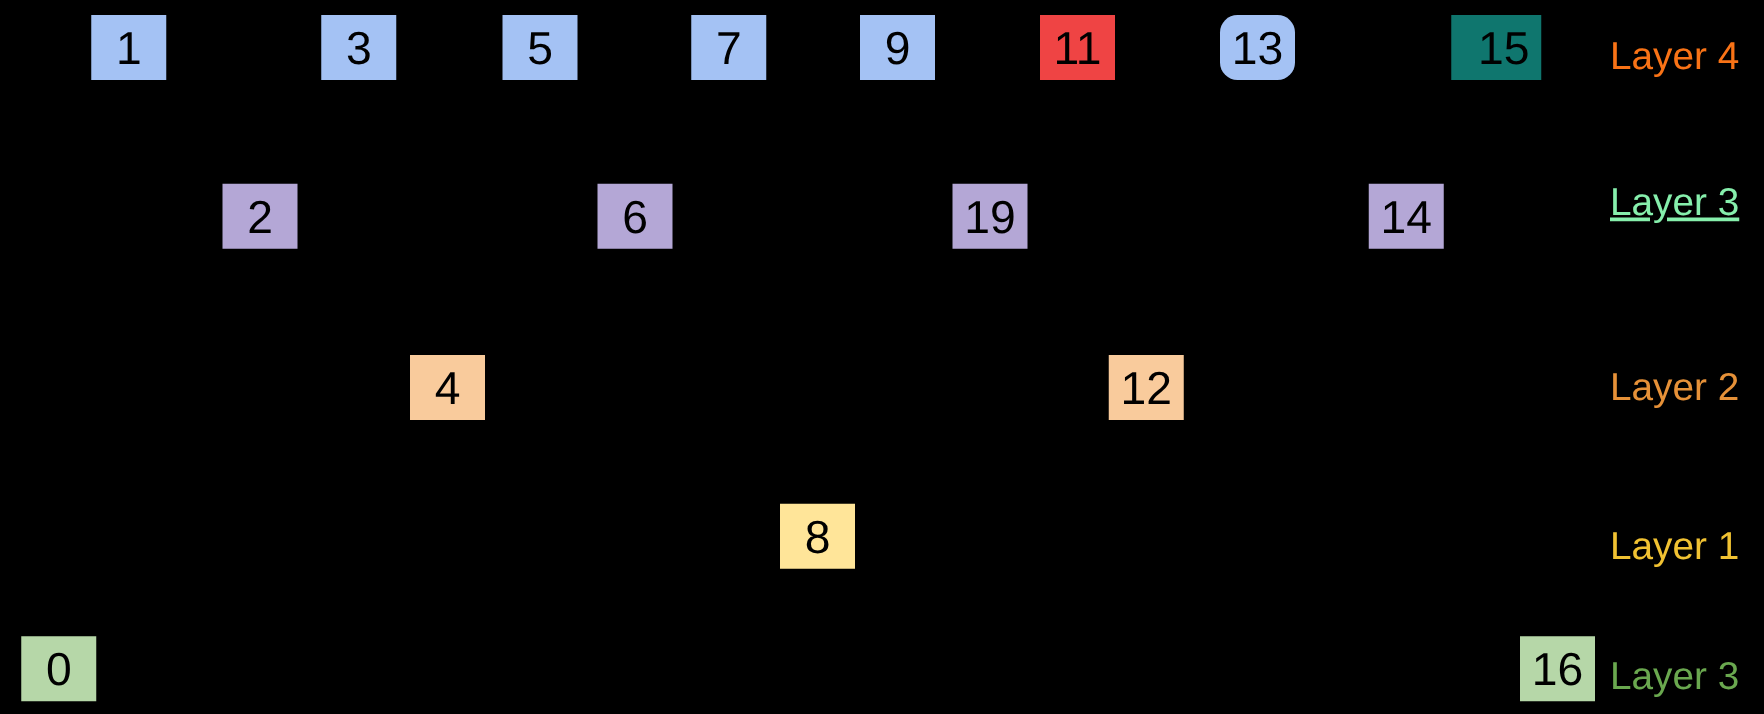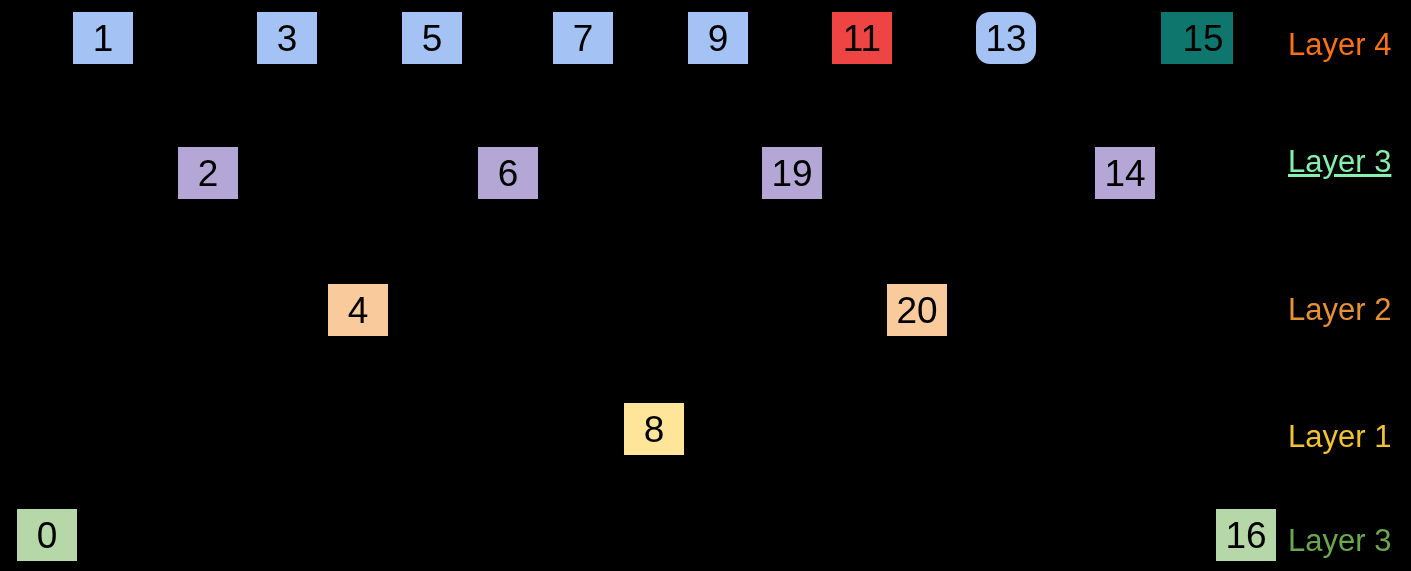--- a/index.html
+++ b/index.html
@@ -49,21 +49,21 @@
   <div class="node" style="left: 832px; top: 12px; background-color: #ef4444;">11</div>
   <div class="node" style="left: 976px; top: 12px; background-color: rgb(164, 194, 244); border-radius: 14px;">13</div>
   <div class="node" style="left: 1161px; top: 12px; background-color: #0f766e; padding-left: 12px;">15</div>
 
   <div class="node" style="left: 178px; top: 147px; background-color: rgb(180, 167, 214);">2</div>
   <div class="node" style="left: 478px; top: 147px; background-color: rgb(180, 167, 214);">6</div>
   <div class="node" style="left: 762px; top: 147px; background-color: rgb(180, 167, 214);">19</div>
   <div class="node" style="left: 1072px; top: 147px; background-color: rgb(180, 167, 214); margin-left: 23px;">14</div>
 
   <div class="node" style="left: 328px; top: 284px; background-color: rgb(249, 203, 156);">4</div>
-  <div class="node" style="left: 887px; top: 284px; background-color: rgb(249, 203, 156);">20</div>
+  <div class="node" style="left: 887px; top: 284px; background-color: rgb(249, 203, 156);">12</div>
 
   <div class="node" style="left: 624px; top: 403px; background-color: rgb(255, 229, 153);">8</div>
 
   <div class="node" style="left: 17px; top: 509px; background-color: rgb(182, 215, 168);">0</div>
   <div class="node" style="left: 1216px; top: 509px; background-color: rgb(182, 215, 168);">16</div>
 
   <div class="layer-label" style="top: 29px; color: #f97316;">Layer 4</div>
   <div class="layer-label" style="top: 146px; color: #86efac; text-decoration: underline;">Layer 3</div>
   <div class="layer-label" style="top: 294px; color: rgb(230, 145, 56);">Layer 2</div>
   <div class="layer-label" style="top: 421px; color: rgb(241, 194, 50);">Layer 1</div>

